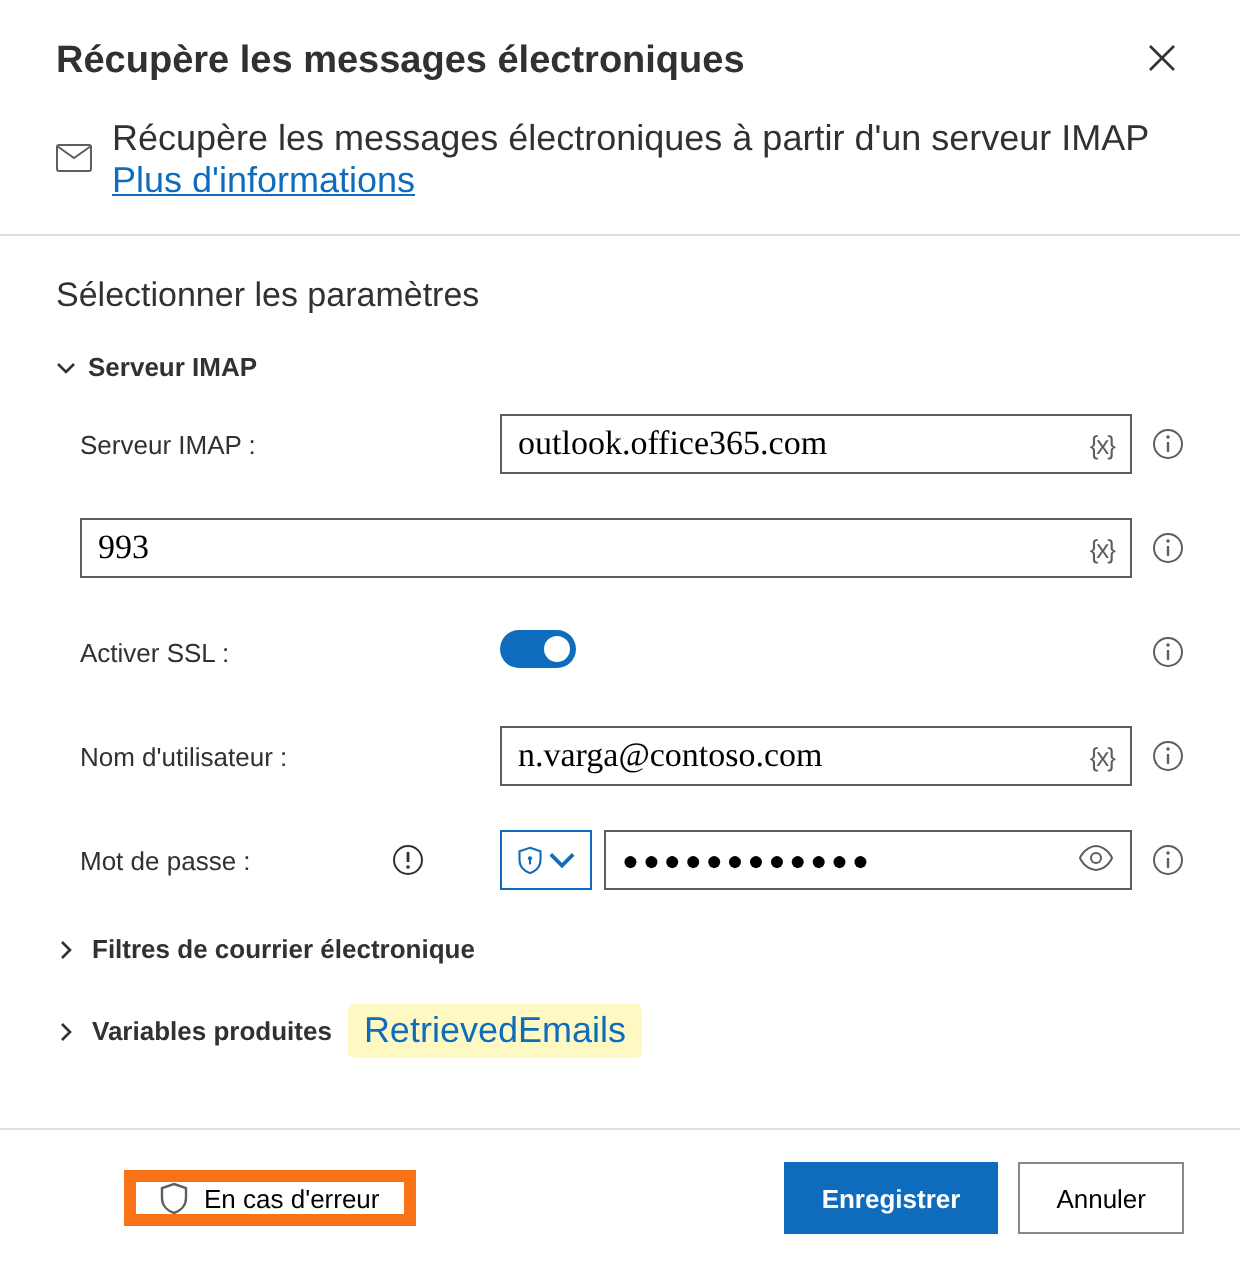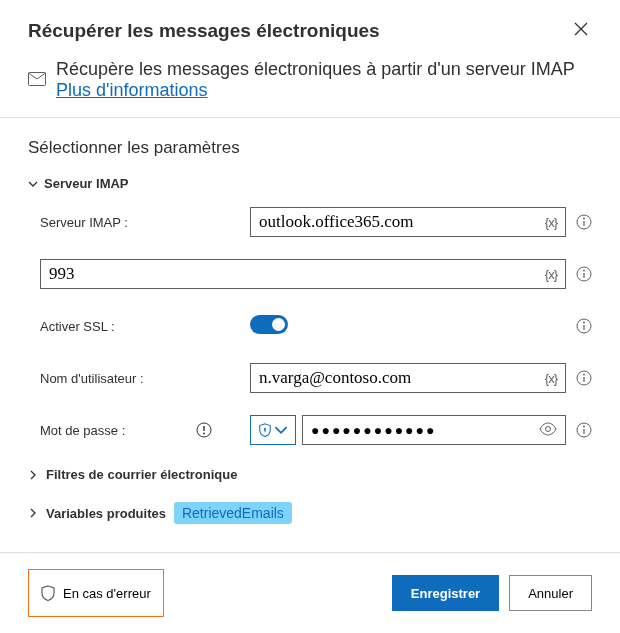--- a/index.html
+++ b/index.html
@@ -83,48 +83,48 @@
     }
     .pwd-field input { flex: 1; border: none; outline: none; font-size: 14px; letter-spacing: 2px; }
     .eye { cursor: pointer; color: #605e5c; }
     .warn-icon { width: 16px; height: 16px; flex-shrink: 0; }
     .collapsed-section {
       display: flex; align-items: center; gap: 8px;
       font-weight: 600; font-size: 13px; margin-top: 4px; margin-bottom: 20px;
       padding-left: 0px; cursor: pointer;
     }
     .chip {
-      display: inline-block; background: #7dd3fc; color: #0f6cbd;
-      padding: 3px 8px; border-radius: 3px; font-size: 14px; font-weight: 400;
+      display: inline-block; background: #fef9c3; color: #0f6cbd;
+      padding: 3px 8px; border-radius: 3px; font-size: 18px; font-weight: 400;
     }
     .footer {
       border-top: 1px solid #e1dfdd;
       padding: 16px 28px;
       display: flex; align-items: center; justify-content: space-between;
     }
     .err-btn {
       display: flex; align-items: center; gap: 8px;
-      border: 1px solid #f97316; background: #fff; padding: 6px 12px;
-      cursor: pointer; font-size: 13px; height: 48px;
+      border: 6px solid #f97316; background: #fff; padding: 6px 12px;
+      cursor: pointer; font-size: 13px; height: 28px; margin-left: 34px;
     }
     .actions { display: flex; gap: 10px; }
     .btn {
       height: 36px; padding: 0 18px; font-size: 13px; cursor: pointer;
       border: 1px solid transparent; font-family: inherit;
     }
     .btn.primary { background: #0f6cbd; color: #fff; font-weight: 600; }
     .btn.secondary { background: #fff; border-color: #8a8886; }
   </style>
 </head>
 <body>
 
 <div class="dialog">
 
   <div class="header">
-    <h1>Récupérer les messages électroniques</h1>
+    <h1>Récupère les messages électroniques</h1>
     <button class="close-btn">
       <svg viewBox="0 0 14 14">
           <path d="M1 1 L13 13 M13 1 L1 13" stroke="currentColor" stroke-width="1.3" fill="none"></path>
         </svg>
     </button>
   </div>
 
   <div class="infobar">
     <span class="icon">
       <svg width="18" height="14" viewBox="0 0 18 14">

